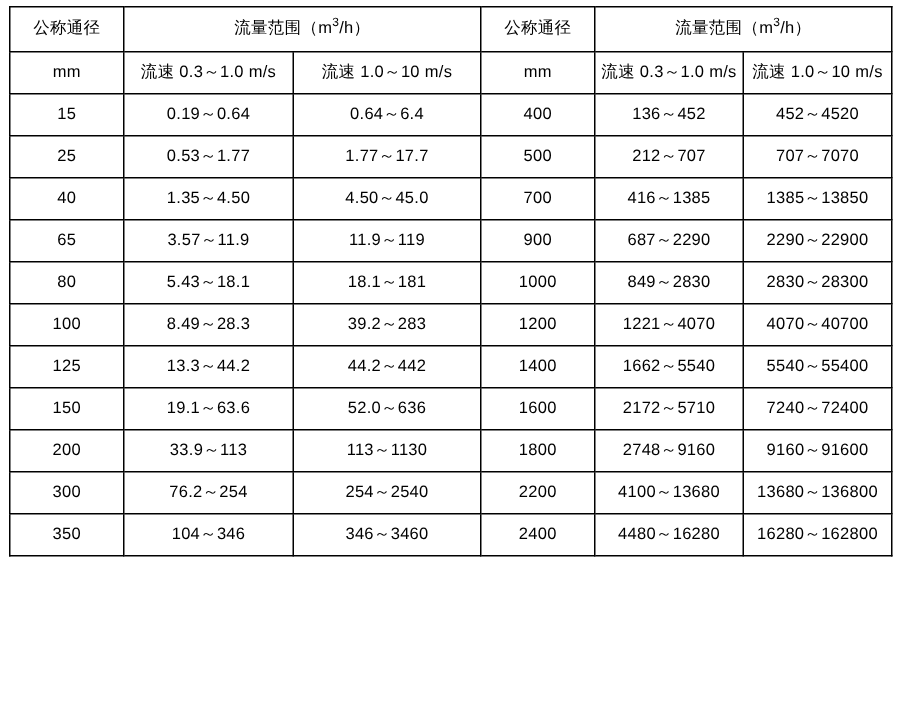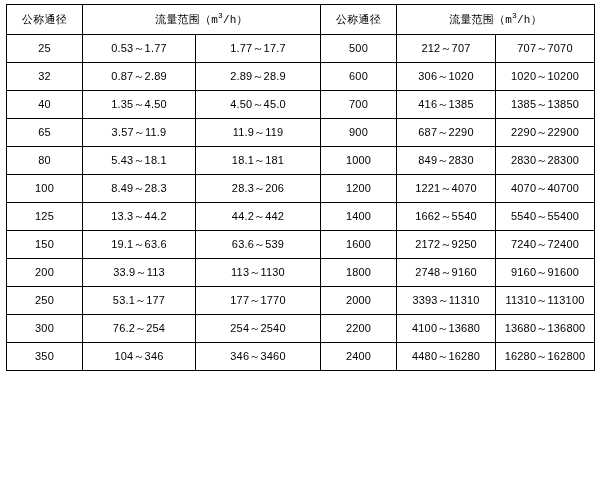--- a/index.html
+++ b/index.html
@@ -56,21 +56,21 @@
     font-size: 11.5px;
   }
   .sup {
     font-size: 8px;
     vertical-align: super;
     line-height: 0;
   }
   .thick-top td {
     border-top-width: 2px;
   }
-  .nowrap { white-space: nowrap; font-family: Liberation Mono, monospace; }
+  .nowrap { white-space: nowrap; }
 </style>
 </head>
 <body>
 
 <div class="sheet">
   <table class="flow-table">
     <colgroup>
       <col class="c-dn">
       <col class="c-r1">
       <col class="c-r2">
@@ -82,36 +82,44 @@
       <tr class="hdr-main">
         <td>公称通径</td>
         <td colspan="2">
           <span class="nowrap"><span>流量范围（m</span><span class="sup">3</span><span>/h）</span></span>
         </td>
         <td>公称通径</td>
         <td colspan="2">
           <span class="nowrap"><span>流量范围（m</span><span class="sup">3</span><span>/h）</span></span>
         </td>
       </tr>
+      <tr class="unit-row">
+        <td>mm</td>
+        <td>流速 0.3～1.0 m/s</td>
+        <td>流速 1.0～10 m/s</td>
+        <td>mm</td>
+        <td>流速 0.3～1.0 m/s</td>
+        <td>流速 1.0～10 m/s</td>
+      </tr>
 
+      <tr>
+        <td>15</td>
+        <td>0.19～0.64</td>
+        <td>0.64～6.4</td>
+        <td>400</td>
+        <td>136～452</td>
+        <td>452～4520</td>
+      </tr>
       <tr>
         <td>25</td>
         <td>0.53～1.77</td>
         <td>1.77～17.7</td>
         <td>500</td>
         <td>212～707</td>
         <td>707～7070</td>
-      </tr>
-      <tr>
-        <td>32</td>
-        <td>0.87～2.89</td>
-        <td>2.89～28.9</td>
-        <td>600</td>
-        <td>306～1020</td>
-        <td>1020～10200</td>
       </tr>
       <tr>
         <td>40</td>
         <td>1.35～4.50</td>
         <td>4.50～45.0</td>
         <td>700</td>
         <td>416～1385</td>
         <td>1385～13850</td>
       </tr>
       <tr>
@@ -126,56 +134,48 @@
         <td>80</td>
         <td>5.43～18.1</td>
         <td>18.1～181</td>
         <td>1000</td>
         <td>849～2830</td>
         <td>2830～28300</td>
       </tr>
       <tr>
         <td>100</td>
         <td>8.49～28.3</td>
-        <td>28.3～206</td>
+        <td>39.2～283</td>
         <td>1200</td>
         <td>1221～4070</td>
         <td>4070～40700</td>
       </tr>
       <tr class="thick-top">
         <td>125</td>
         <td>13.3～44.2</td>
         <td>44.2～442</td>
         <td>1400</td>
         <td>1662～5540</td>
         <td>5540～55400</td>
       </tr>
       <tr>
         <td>150</td>
         <td>19.1～63.6</td>
-        <td>63.6～539</td>
+        <td>52.0～636</td>
         <td>1600</td>
-        <td>2172～9250</td>
+        <td>2172～5710</td>
         <td>7240～72400</td>
       </tr>
       <tr>
         <td>200</td>
         <td>33.9～113</td>
         <td>113～1130</td>
         <td>1800</td>
         <td>2748～9160</td>
         <td>9160～91600</td>
-      </tr>
-      <tr>
-        <td>250</td>
-        <td>53.1～177</td>
-        <td>177～1770</td>
-        <td>2000</td>
-        <td>3393～11310</td>
-        <td>11310～113100</td>
       </tr>
       <tr>
         <td>300</td>
         <td>76.2～254</td>
         <td>254～2540</td>
         <td>2200</td>
         <td>4100～13680</td>
         <td>13680～136800</td>
       </tr>
       <tr>

